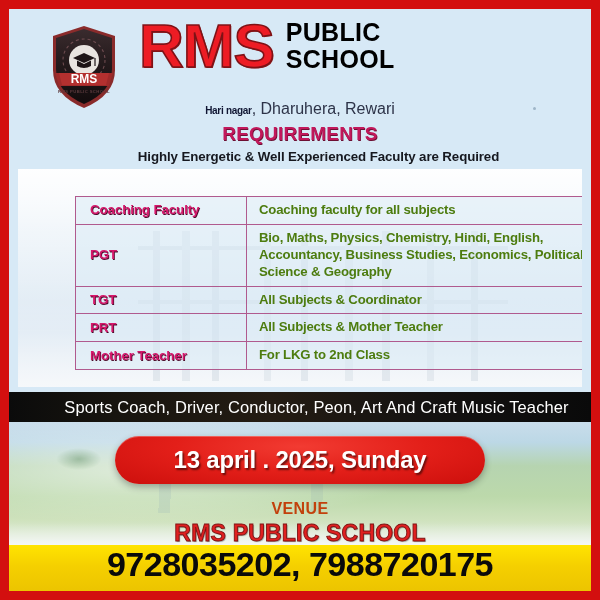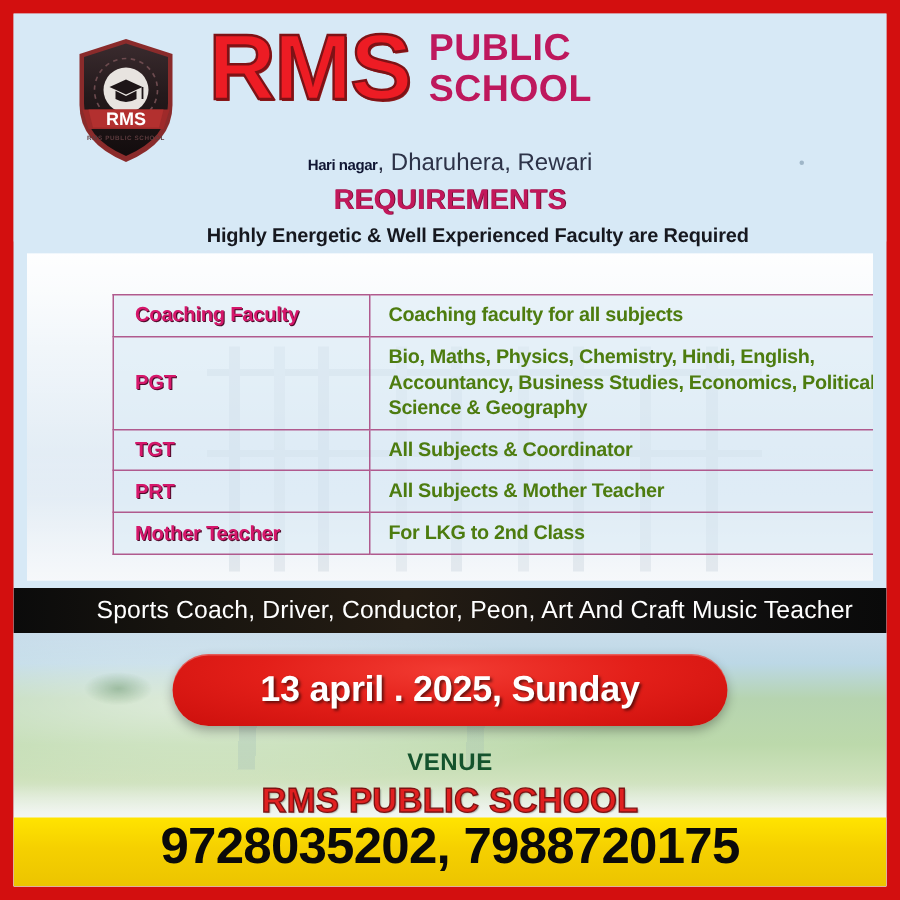--- a/index.html
+++ b/index.html
@@ -58,21 +58,21 @@
     color: #ed1c24;
     letter-spacing: -1px;
     line-height: 0.95;
     -webkit-text-stroke: 1.6px #7e1216;
     text-shadow: 1px 1px 0 #8c1a1a;
     font-family: "Liberation Sans", sans-serif;
   }
   .pubschool {
     font-size: 25px;
     font-weight: bold;
-    color: #be185d;
+    color: #000000;
     line-height: 1.08;
     letter-spacing: 0.3px;
   }
   .address {
     position: absolute;
     left: 0;
     right: 0;
     top: 91px;
     text-align: center;
     font-size: 15.5px;
@@ -260,21 +260,21 @@
     text-shadow: 1.5px 1.5px 2px rgba(0,0,0,0.55);
     margin-top: 48px;
   }
   .venue-label {
     position: absolute;
     left: 0; right: 0;
     top: 78px;
     text-align: center;
     font-size: 16px;
     font-weight: bold;
-    color: #14532d;
+    color: #c2410c;
     letter-spacing: 0.4px;
   }
   .venue-name {
     position: absolute;
     left: 0; right: 0;
     top: 98px;
     text-align: center;
     font-size: 23px;
     font-weight: bold;
     color: #e02020;

